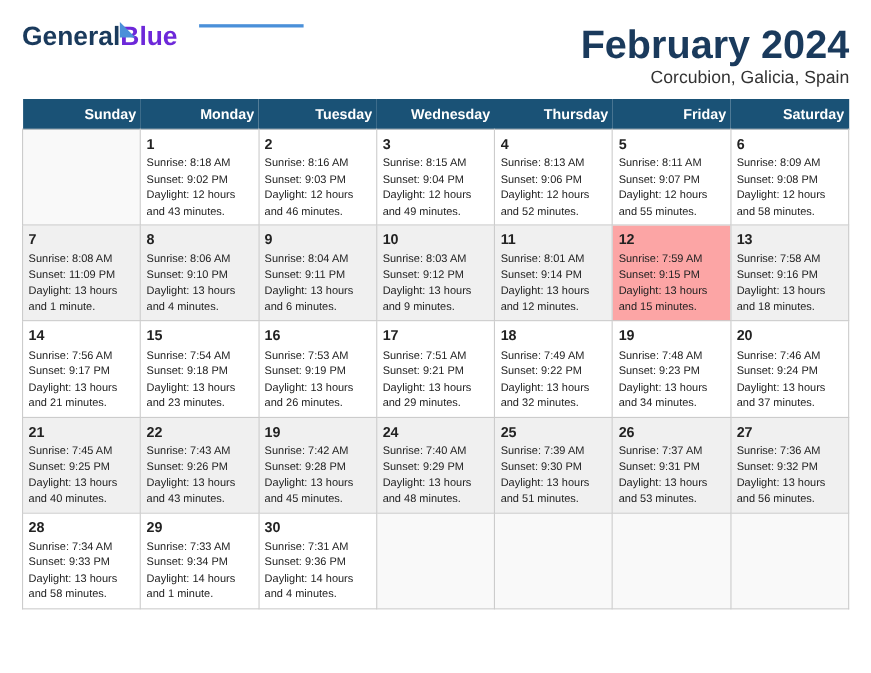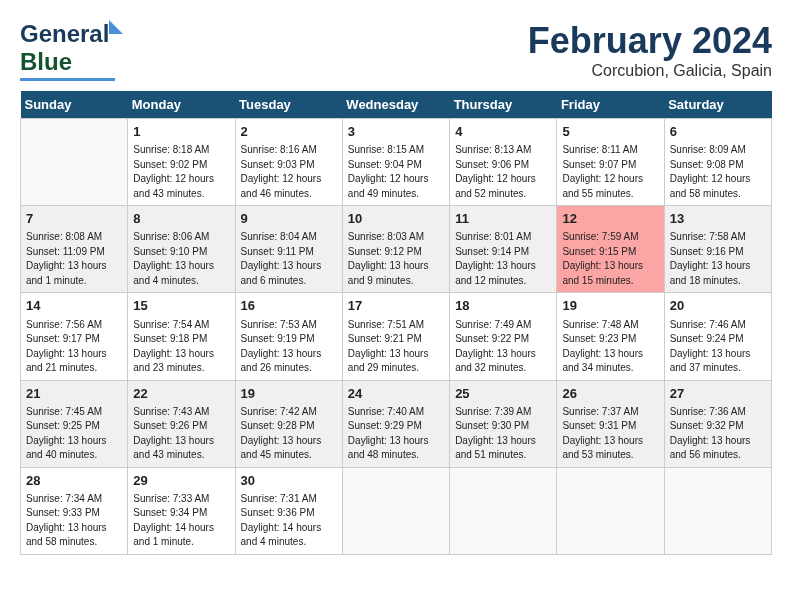--- a/index.html
+++ b/index.html
@@ -11,21 +11,21 @@
       padding: 20px;
     }
     .header-area {
       display: flex;
       justify-content: space-between;
       align-items: flex-start;
       margin-bottom: 10px;
     }
     .logo {
       display: flex;
-      flex-direction: column;
+      flex-direction: row;
       align-items: flex-start;
     }
     .title-area {
       text-align: right;
     }
     .month-title {
       font-size: 36px;
       font-weight: bold;
       color: #1a3a5c;
     }
@@ -35,21 +35,21 @@
     }
     table {
       width: 100%;
       border-collapse: collapse;
       font-size: 11px;
     }
     th {
       background-color: #1a5276;
       color: #fff;
       padding: 6px 4px;
-      text-align: left;
+      text-align: right;
       font-size: 13px;
       font-weight: bold;
     }
     td {
       border: 1px solid #ccc;
       padding: 4px 5px;
       vertical-align: top;
       width: 14.28%;
       min-height: 80px;
       font-size: 10.5px;
@@ -78,21 +78,21 @@
 
 <div class="header-area">
   <div class="logo">
     <div style="display:flex; align-items:center; gap:4px;">
       <div style="position:relative; display:inline-block;">
         <span style="font-size:24px; font-weight:bold; color:#1a3a5c;">General</span>
         <div style="position:absolute; top:0; right:-14px; width:0; height:0; border-left:0px solid transparent; border-right:14px solid transparent; border-bottom:14px solid #4a90d9;"></div>
       </div>
     </div>
     <div style="display:flex; align-items:center; margin-top:0px;">
-      <span style="font-size:24px; font-weight:bold; color:#14532d; margin-right:20px;">Blue</span>
+      <span style="font-size:24px; font-weight:bold; color:#6d28d9; margin-right:20px;">Blue</span>
     </div>
     <div style="height:3px; background:#4a90d9; width:95px; margin-top:2px;"></div>
   </div>
   <div class="title-area">
     <div class="month-title">February 2024</div>
     <div class="location-title">Corcubion, Galicia, Spain</div>
   </div>
 </div>
 
 <table>

